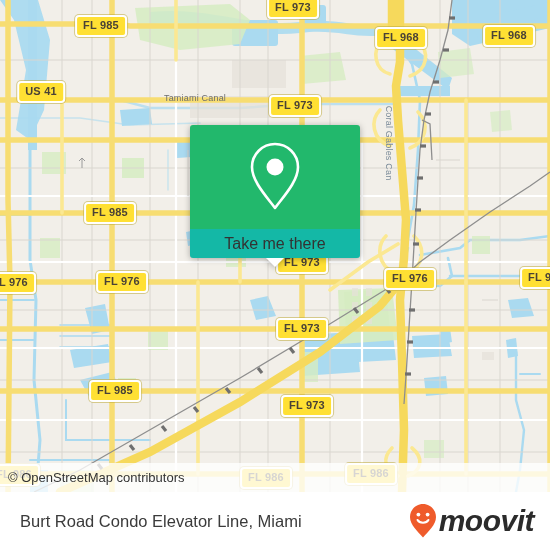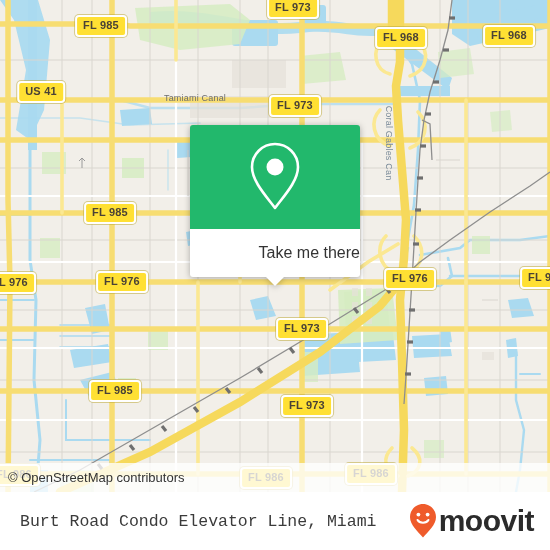--- a/index.html
+++ b/index.html
@@ -86,26 +86,26 @@
   #callout-top {
     background: #22b86c;
     height: 104px;
     border-radius: 3px 3px 0 0;
     display: flex;
     align-items: center;
     justify-content: center;
   }
   #callout-bottom {
     position: relative;
-    background: #ffffff;
-    height: 48px;
+    background: #14b8a6;
+    height: 29px;
     border-radius: 0 0 3px 3px;
     display: flex;
     align-items: center;
-    justify-content: flex-end;
+    justify-content: center;
   }
   #callout-label {
     color: #333333;
     font-size: 16px;
     font-family: "Liberation Sans", sans-serif;
   }
   #callout-tail {
     position: absolute;
     left: 50%;
     bottom: -9px;
@@ -145,27 +145,28 @@
     background: #ffffff;
     display: flex;
     align-items: center;
     justify-content: space-between;
     z-index: 40;
   }
   #footer-title {
     color: #3b3b3b;
     font-size: 16.5px;
     padding-left: 20px;
-    font-family: Liberation Mono, monospace;
+    font-family: Liberation Sans, sans-serif;
     white-space: nowrap;
   }
   #brand {
     display: flex;
     align-items: center;
     padding-right: 16px;
+    font-style: italic;
   }
   #brand-wordmark {
     color: #2b2b2b;
     font-size: 30px;
     font-weight: bold;
     letter-spacing: -0.5px;
     font-family: "Liberation Sans", sans-serif;
     margin-left: 1px;
   }
 </style>

